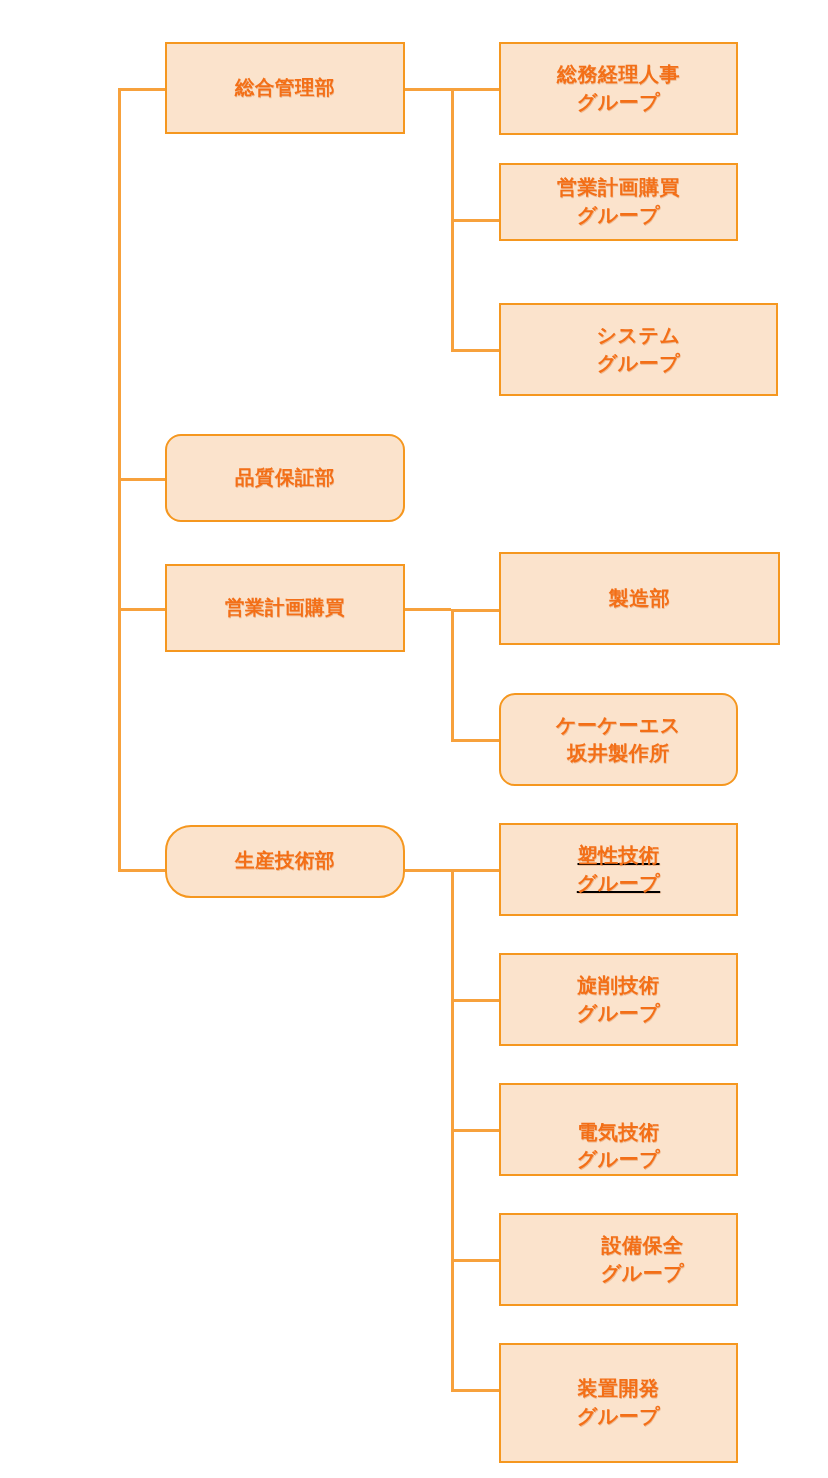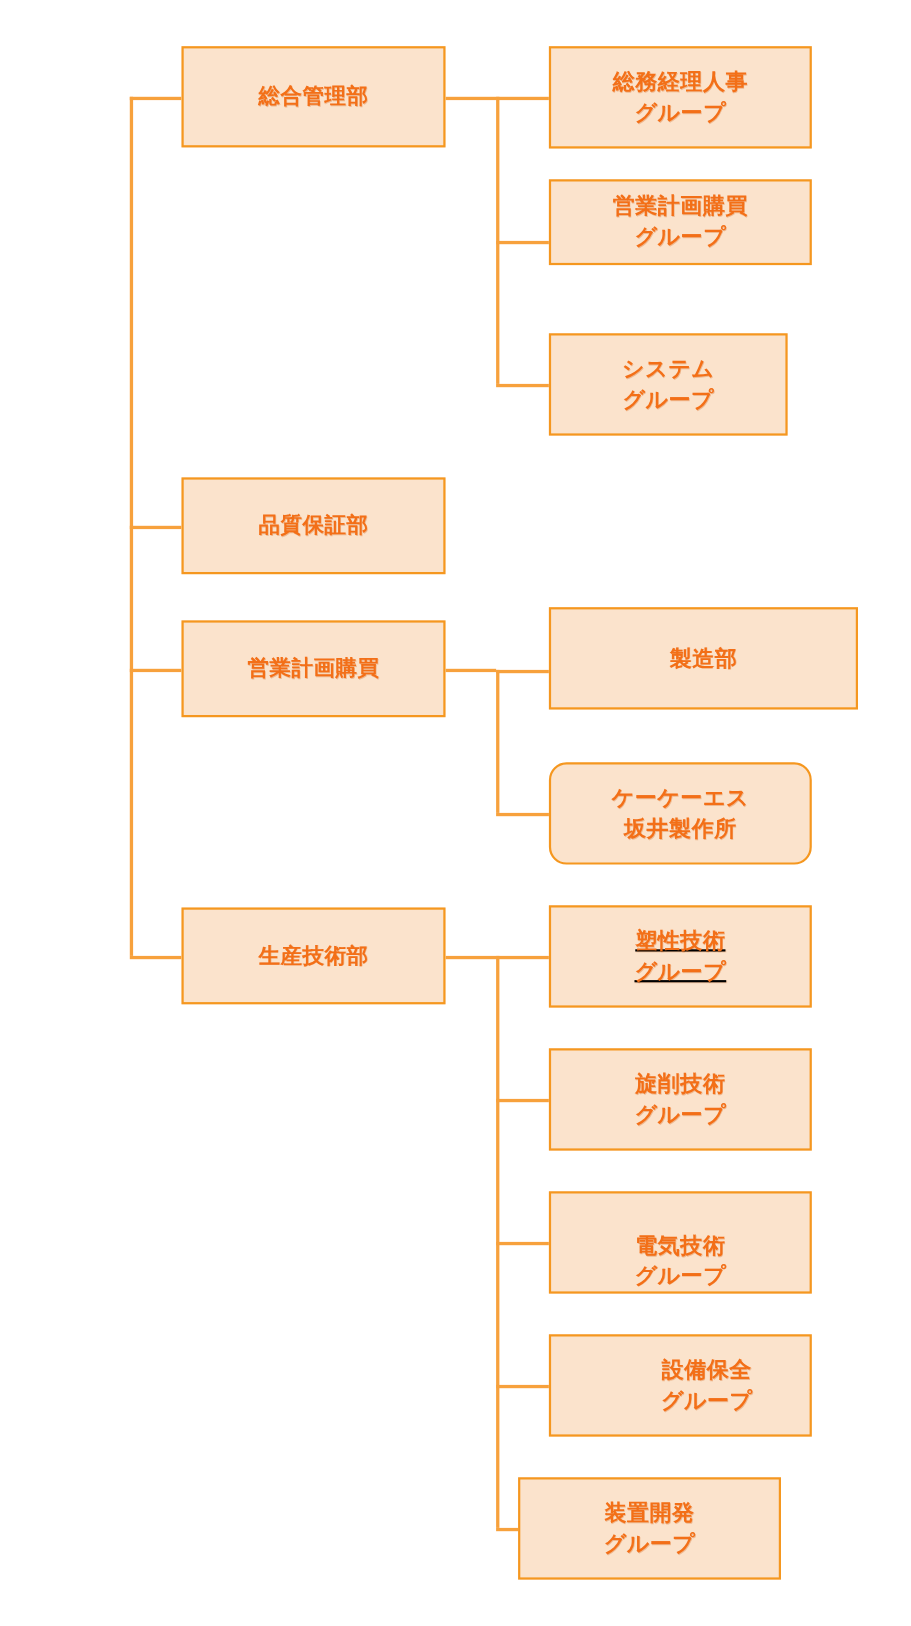--- a/index.html
+++ b/index.html
@@ -74,38 +74,38 @@
       <div class="conn conn-h" style="left: 439px; top: 869px; width: 48px;"></div>
       <div class="conn conn-h" style="left: 439px; top: 999px; width: 48px;"></div>
       <div class="conn conn-h" style="left: 439px; top: 1129px; width: 48px;"></div>
       <div class="conn conn-h" style="left: 439px; top: 1259px; width: 48px;"></div>
       <div class="conn conn-h" style="left: 439px; top: 1389px; width: 48px;"></div>
     </div>
   <div id="node-layer">
       <div class="node level-1" style="left: 153px; top: 42px; width: 240px; height: 92px;">
         <div class="node-label">総合管理部</div>
       </div>
-      <div class="node level-1" style="left: 153px; top: 434px; width: 240px; height: 88px;">
+      <div class="node level-1" style="left: 153px; top: 434px; width: 240px; height: 88px; border-radius: 16px;">
         <div class="node-label">品質保証部</div>
       </div>
       <div class="node level-1" style="left: 153px; top: 564px; width: 240px; height: 88px;">
         <div class="node-label">営業計画購買</div>
       </div>
-      <div class="node level-1" style="left: 153px; top: 825px; width: 240px; height: 88px;">
+      <div class="node level-1" style="left: 153px; top: 825px; width: 240px; height: 73px; border-radius: 26px;">
         <div class="node-label">生産技術部</div>
       </div>
       <div class="node level-2" style="left: 487px; top: 42px; width: 239px; height: 93px;">
         <div class="node-label">総務経理人事
 グループ</div>
       </div>
       <div class="node level-2" style="left: 487px; top: 163px; width: 239px; height: 78px;">
         <div class="node-label">営業計画購買
 グループ</div>
       </div>
-      <div class="node level-2" style="left: 487px; top: 303px; width: 217px; height: 93px;">
+      <div class="node level-2" style="left: 487px; top: 303px; width: 279px; height: 93px;">
         <div class="node-label">システム
 グループ</div>
       </div>
       <div class="node level-2" style="left: 487px; top: 552px; width: 281px; height: 93px;">
         <div class="node-label">製造部</div>
       </div>
       <div class="node level-2" style="left: 487px; top: 693px; width: 239px; height: 93px; border-radius: 16px;">
         <div class="node-label">ケーケーエス
 坂井製作所</div>
       </div>
@@ -118,18 +118,18 @@
 グループ</div>
       </div>
       <div class="node level-2" style="left: 487px; top: 1083px; width: 239px; height: 93px; align-items: flex-end;">
         <div class="node-label">電気技術
 グループ</div>
       </div>
       <div class="node level-2" style="left: 487px; top: 1213px; width: 239px; height: 93px; padding-left: 48px;">
         <div class="node-label">設備保全
 グループ</div>
       </div>
-      <div class="node level-2" style="left: 459px; top: 1343px; width: 239px; height: 93px;">
+      <div class="node level-2" style="left: 487px; top: 1343px; width: 239px; height: 120px;">
         <div class="node-label">装置開発
 グループ</div>
       </div>
     </div>
 </div>
 
 </body></html>

